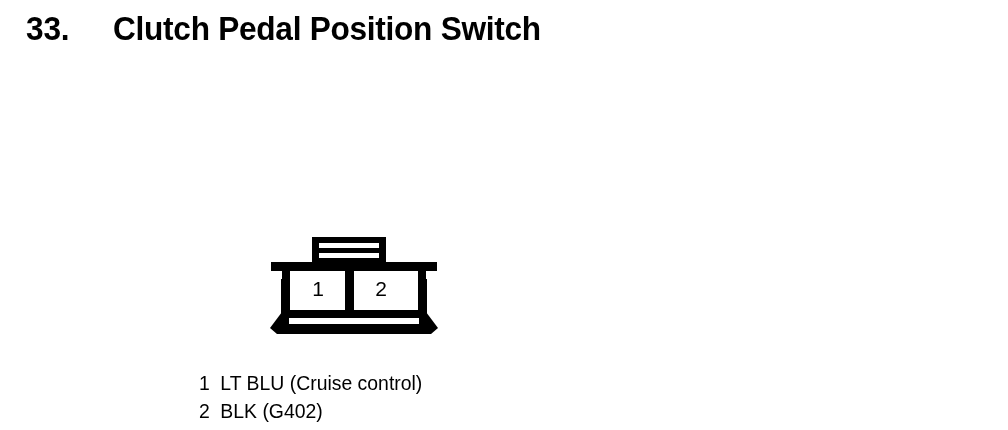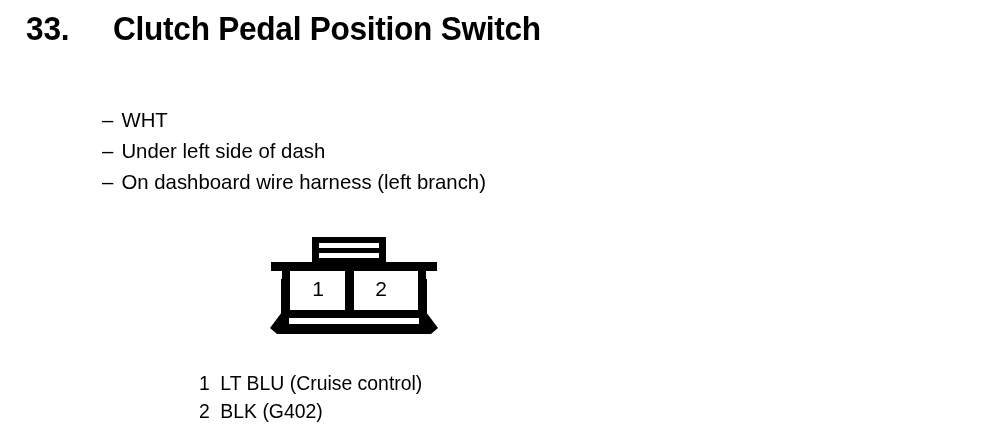--- a/index.html
+++ b/index.html
@@ -138,35 +138,20 @@
 
 <div class="page">
 
   <div class="heading">
     <div class="heading-row">
       <span class="item-number">33.</span>
       <span class="title-line">Clutch Pedal Position Switch</span>
     </div>
   </div>
 
-  <div class="spec-list">
-
-    <div class="spec-item">
-      <span class="spec-dash">–</span><span class="spec-text">WHT</span>
-    </div>
-
-    <div class="spec-item">
-      <span class="spec-dash">–</span><span class="spec-text">Under left side of dash</span>
-    </div>
-
-    <div class="spec-item">
-      <span class="spec-dash">–</span><span class="spec-text">On dashboard wire harness (left branch)</span>
-    </div>
-
-  </div>
 
   <div class="connector-wrap">
     <svg class="connector-svg" width="184" height="106" viewBox="0 0 184 106">
 
       <g>
         <rect x="50" y="7" width="74" height="26" fill="#000000"></rect>
         <rect x="57" y="13" width="60" height="5" fill="#ffffff"></rect>
         <rect x="57" y="23" width="60" height="5" fill="#ffffff"></rect>
       </g>
 

